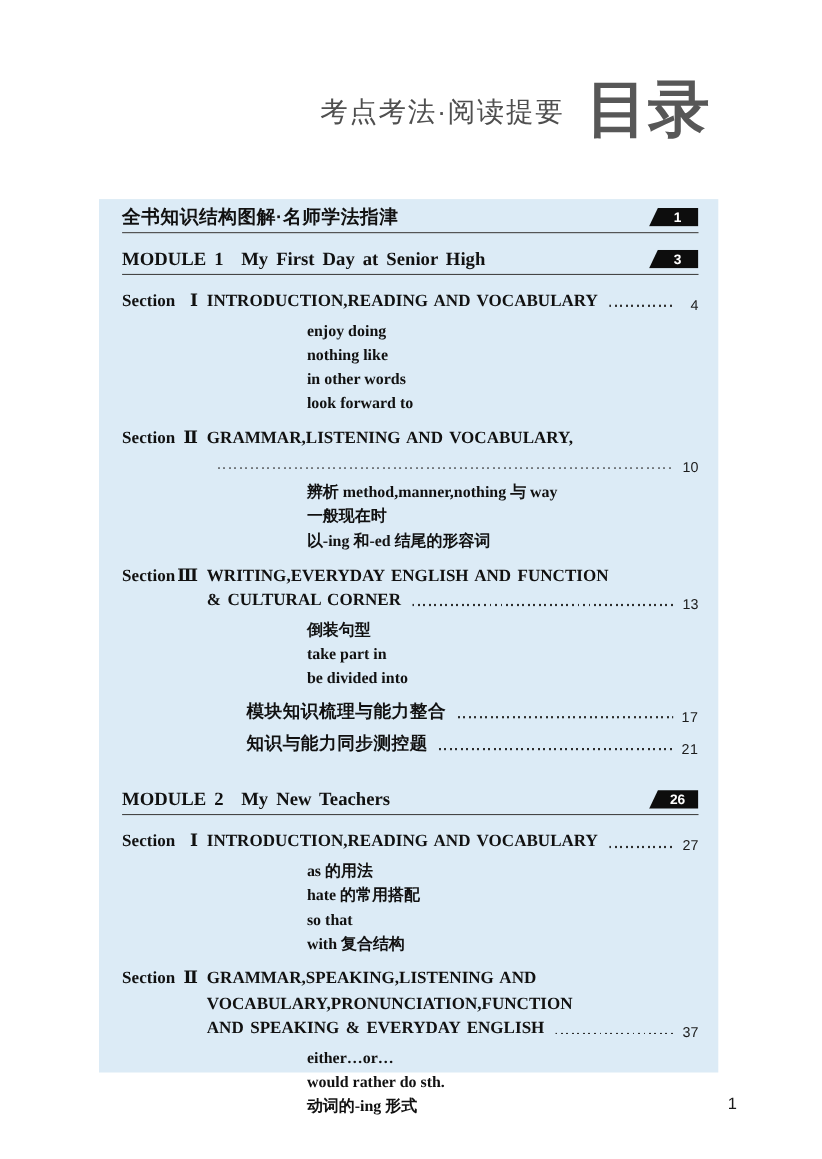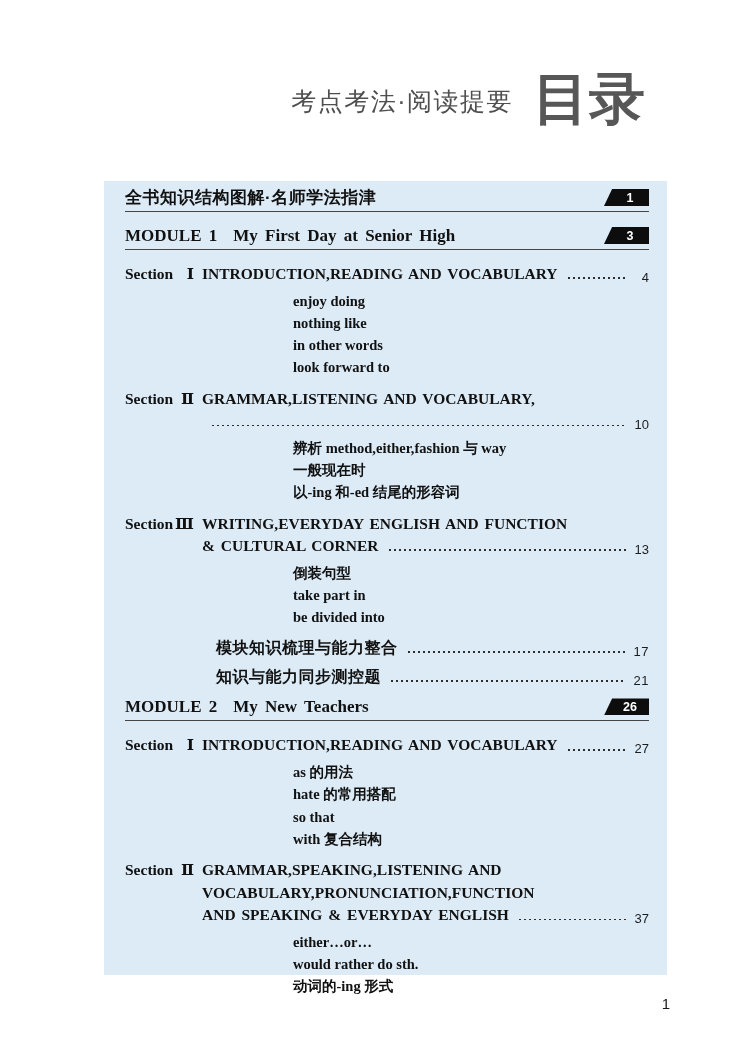--- a/index.html
+++ b/index.html
@@ -18,21 +18,21 @@
     font-size:25px; font-weight:500; color:#4f4f4f;
     letter-spacing:1.5px; margin-bottom:7px; white-space:nowrap;
   }
   .big-title {
     font-family:"Liberation Sans","DejaVu Sans",sans-serif;
     font-size:56px; font-weight:900; color:#575757;
     line-height:0.95; letter-spacing:0px; white-space:nowrap;
   }
   
   .panel {
-    position:absolute; left:104px; top:181px; width:563px; height:794px;
+    position:absolute; left:90px; top:181px; width:563px; height:794px;
     background:var(--panel-bg,#dcebf6); box-sizing:border-box;
     padding:5px 18px 0 21px;
   }
   
   .chapter {
     display:flex; align-items:flex-end; justify-content:space-between;
     border-bottom:1px solid #454545; padding:2px 0 3px 0;
   }
   .chapter + .chapter { margin-top:12px;align-items:flex-end; }
   .chapter .ttl { font-size:17px; font-weight:bold; line-height:20px; white-space:nowrap; }
@@ -72,22 +72,22 @@
   .sub {
     margin-left:168px; line-height:22.3px; font-size:14.5px; font-weight:bold;
     white-space:nowrap;
   }
   
   .entry {
     display:flex; margin-left:91px; line-height:25px; font-size:16px; font-weight:bold;
     font-family:"Liberation Sans","DejaVu Sans",sans-serif; letter-spacing:0.5px;
   }
   .sub + .entry { margin-top:7px; }
-  .entry + .chapter { margin-top:2px; }
-  .entry .txt { white-space:nowrap; }
+  .entry + .chapter { margin-top:22px; }
+  .entry .txt { white-space:nowrap;margin-left:22px; }
   
   .section { }
   
   .footer {
     position:absolute; right:77px; bottom:42px;
     font-family:"Liberation Sans","DejaVu Sans",sans-serif;
     font-size:15px; color:#1a1a1a;
   }
 </style>
 </head>
@@ -133,21 +133,21 @@
         <div class="sec-body">
           <div class="sec-line">
             <span class="txt">GRAMMAR,LISTENING AND VOCABULARY,</span>
           </div>
           <div class="sec-line">
             <span class="dots"></span>
             <span class="pg">10</span>
           </div>
         </div>
       </div>
-      <div class="sub">辨析 method,either,fashion 与 way</div>
+      <div class="sub">辨析 method,manner,nothing 与 way</div>
       <div class="sub">一般现在时</div>
       <div class="sub">以-ing 和-ed 结尾的形容词</div>
       <div class="section">
         <span class="sec-label">
           <span>Section</span>
           <span>Ⅲ</span>
         </span>
         <div class="sec-body">
           <div class="sec-line">
             <span class="txt">WRITING,EVERYDAY ENGLISH AND FUNCTION</span>

